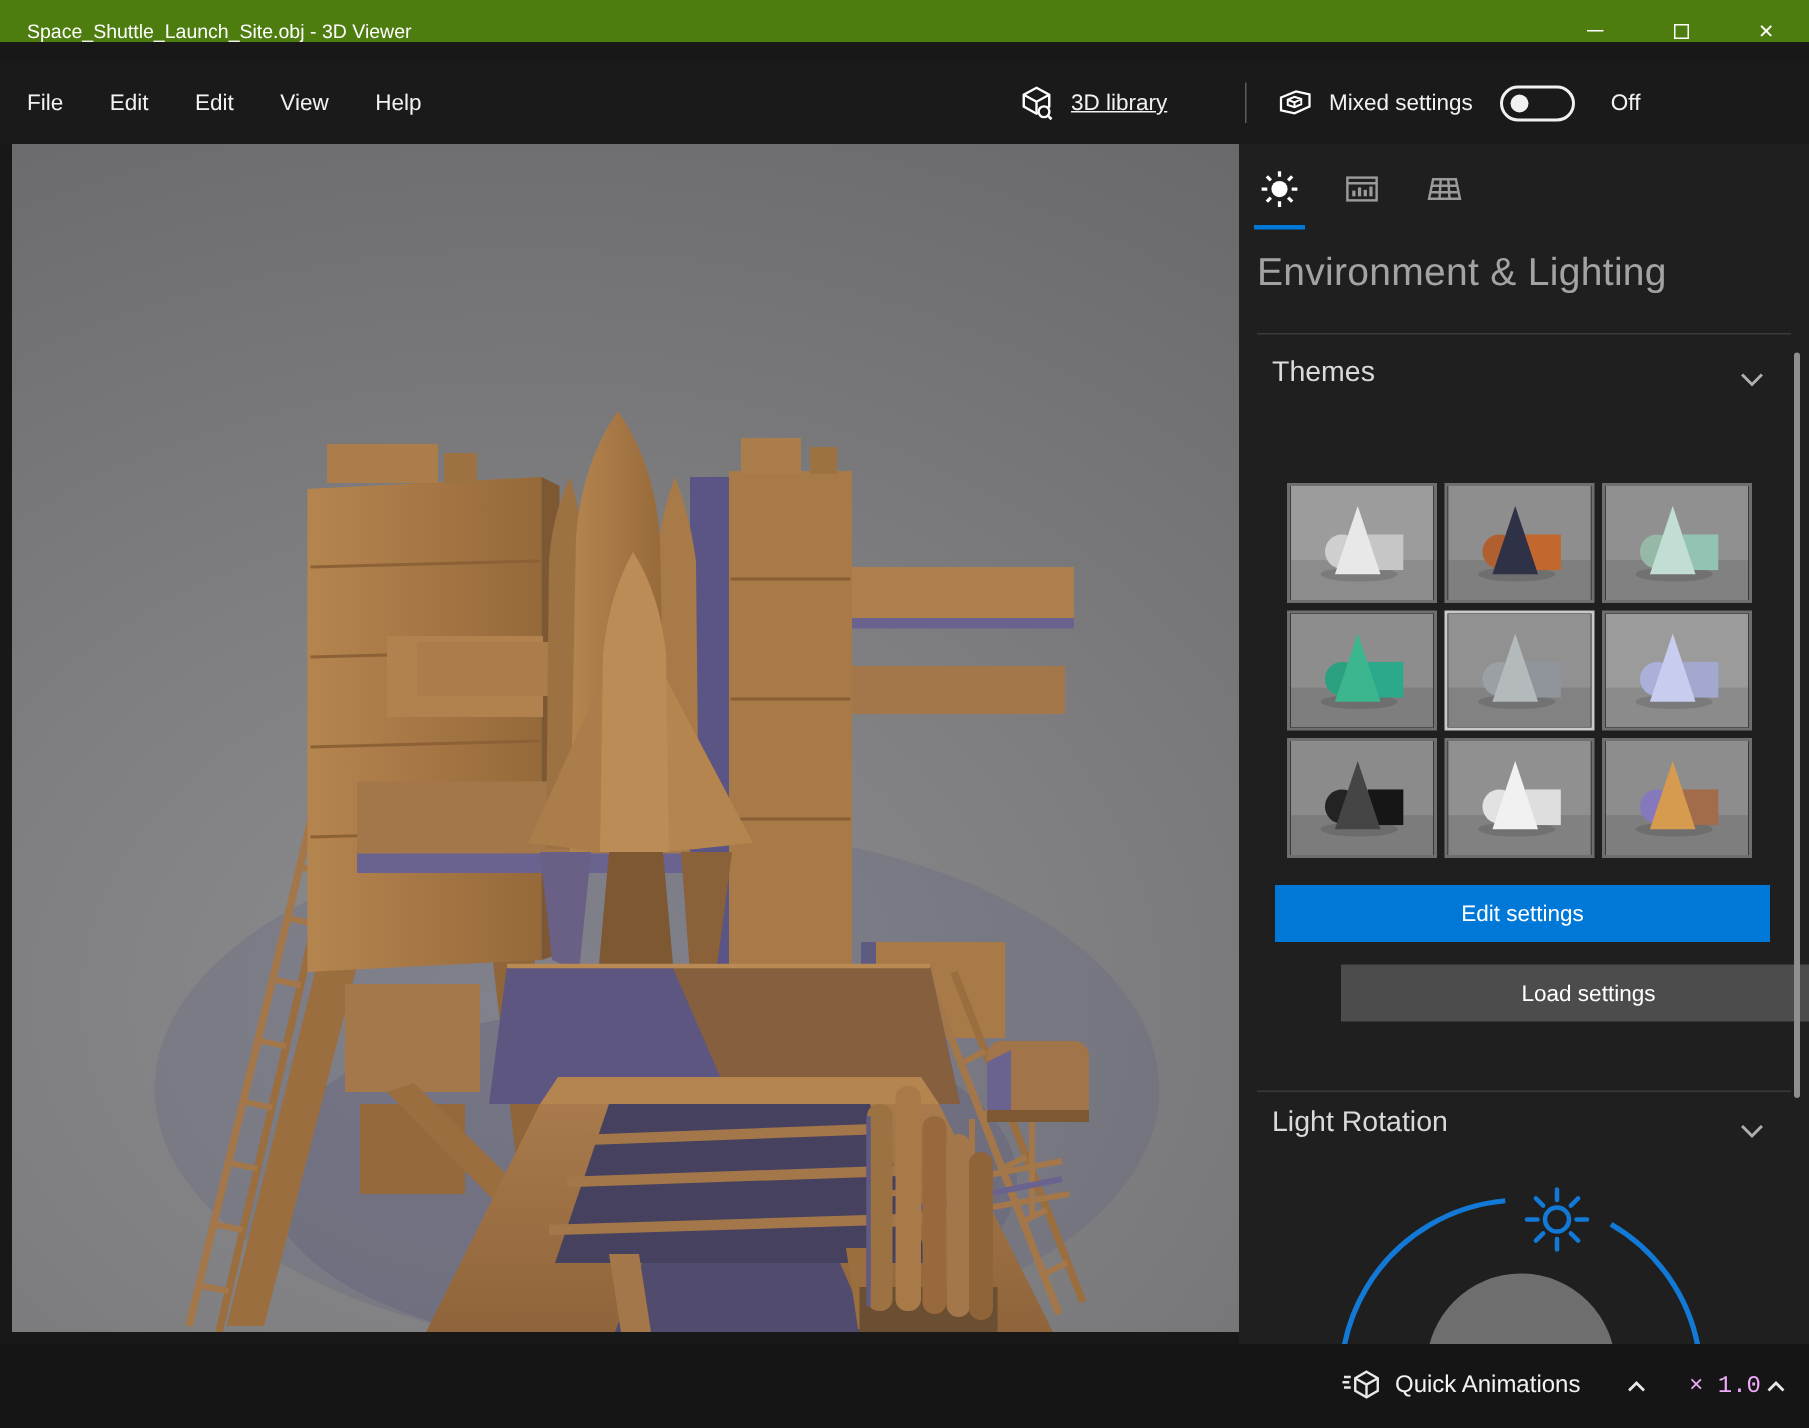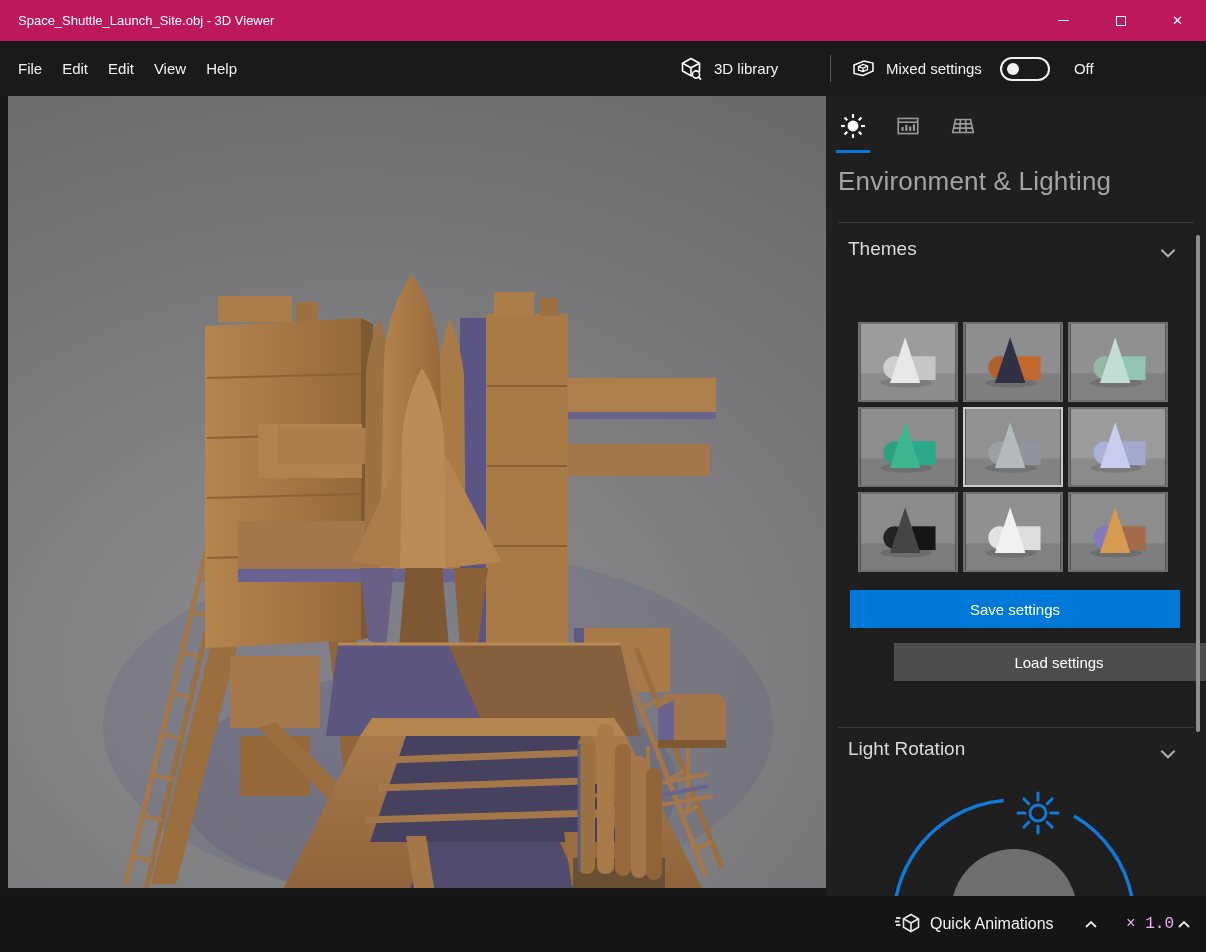--- a/index.html
+++ b/index.html
@@ -3,34 +3,34 @@
 <meta charset="utf-8">
 <style>
   * { margin:0; padding:0; box-sizing:border-box; }
   html,body { background:#000; }
   .window {
     position:relative; width:1206px; height:952px; overflow:hidden;
     background:#181818; font-family:"Liberation Sans", sans-serif;
     color:#fff; -webkit-font-smoothing:antialiased;
   }
   
-  .titlebar { position:absolute; left:0; top:0; width:1206px; height:41px; background:#be185d; }
+  .titlebar { position:absolute; left:0; top:0; width:1206px; height:28px; background:#4d7c0f; }
   .titlebar .title { position:absolute; left:18px; top:0; line-height:41px; font-size:13px; color:#ffffff; white-space:nowrap; }
   .win-controls { position:absolute; right:0; top:0; height:41px; display:flex; }
   .win-btn { width:57px; height:41px; display:flex; align-items:center; justify-content:center; background:transparent; border:none; color:#fff; cursor:default; }
   .glyph-min { display:block; width:11px; height:1px; background:#fff; }
   .glyph-max { display:block; width:10px; height:10px; border:1px solid #fff; }
   .glyph-close { font-size:13px; color:#fff; line-height:1; }
   
   .menubar { position:absolute; left:0; top:41px; width:1206px; height:55px; background:#1a1a1a; }
-  .menu-items { position:absolute; left:18px; top:0; height:55px; display:flex; gap:20px; align-items:center; }
+  .menu-items { position:absolute; left:18px; top:0; height:55px; display:flex; gap:31px; align-items:center; }
   .menu-item { font-size:15px; color:#f2f2f2; cursor:default; }
   .vsep { position:absolute; left:830px; top:14px; width:1px; height:27px; background:#5c5c5c; }
   .tool-group { position:absolute; top:0; height:55px; display:flex; align-items:center; gap:10px; font-size:15px; color:#f2f2f2; }
-  .lib-group { left:678px; }
+  .lib-group { left:678px;text-decoration:underline; }
   .mr-group { left:850px; }
   .toggle { position:relative; width:50px; height:24px; border:2px solid #f0f0f0; border-radius:13px; margin-left:8px; }
   .toggle .knob { position:absolute; left:5px; top:4px; width:12px; height:12px; border-radius:50%; background:#f0f0f0; }
   .toggle-state { margin-left:14px; }
   
   .content { position:absolute; left:0; top:96px; width:1206px; height:800px; background:#181818; }
   .viewport {
     position:absolute; left:8px; top:0; width:818px; height:792px;
     background: radial-gradient(120% 95% at 42% 72%, #8d8d90 0%, #7f7f82 38%, #6e6e71 78%, #656568 100%);
   }
@@ -391,21 +391,21 @@
               <rect width="100" height="80" fill="#8d8d8d"></rect>
               <rect y="52" width="100" height="28" fill="rgba(0,0,0,0.10)"></rect>
               <ellipse cx="48" cy="62" rx="27" ry="5" fill="rgba(0,0,0,0.12)"></ellipse>
               <rect x="54" y="34" width="25" height="25" fill="#a26c4b"></rect>
               <circle cx="36" cy="46" r="12" fill="#8678bc"></circle>
               <polygon points="47,14 31,62 63,62" fill="#d79b4f"></polygon>
             </svg>
           </div>
         </div>
 
-      <button class="panel-btn save-btn">Save settings</button>
+      <button class="panel-btn save-btn">Edit settings</button>
       <button class="panel-btn load-btn">Load settings</button>
 
       <div class="hr2"></div>
       <div class="section-label lightrot-label">Light Rotation</div>
       <svg class="chev chev-lightrot" viewBox="0 0 20 20">
         <path d="M4 7 L10 13 L16 7" fill="none" stroke="#b0b0b0" stroke-width="1.8"></path>
       </svg>
 
       <svg class="dial-svg" width="380" height="206" viewBox="0 0 380 206">
         <path d="M248 30.1 A120 120 0 1 1 177.5 14.5" fill="none" stroke="#1279d7" stroke-width="3.5"></path>

